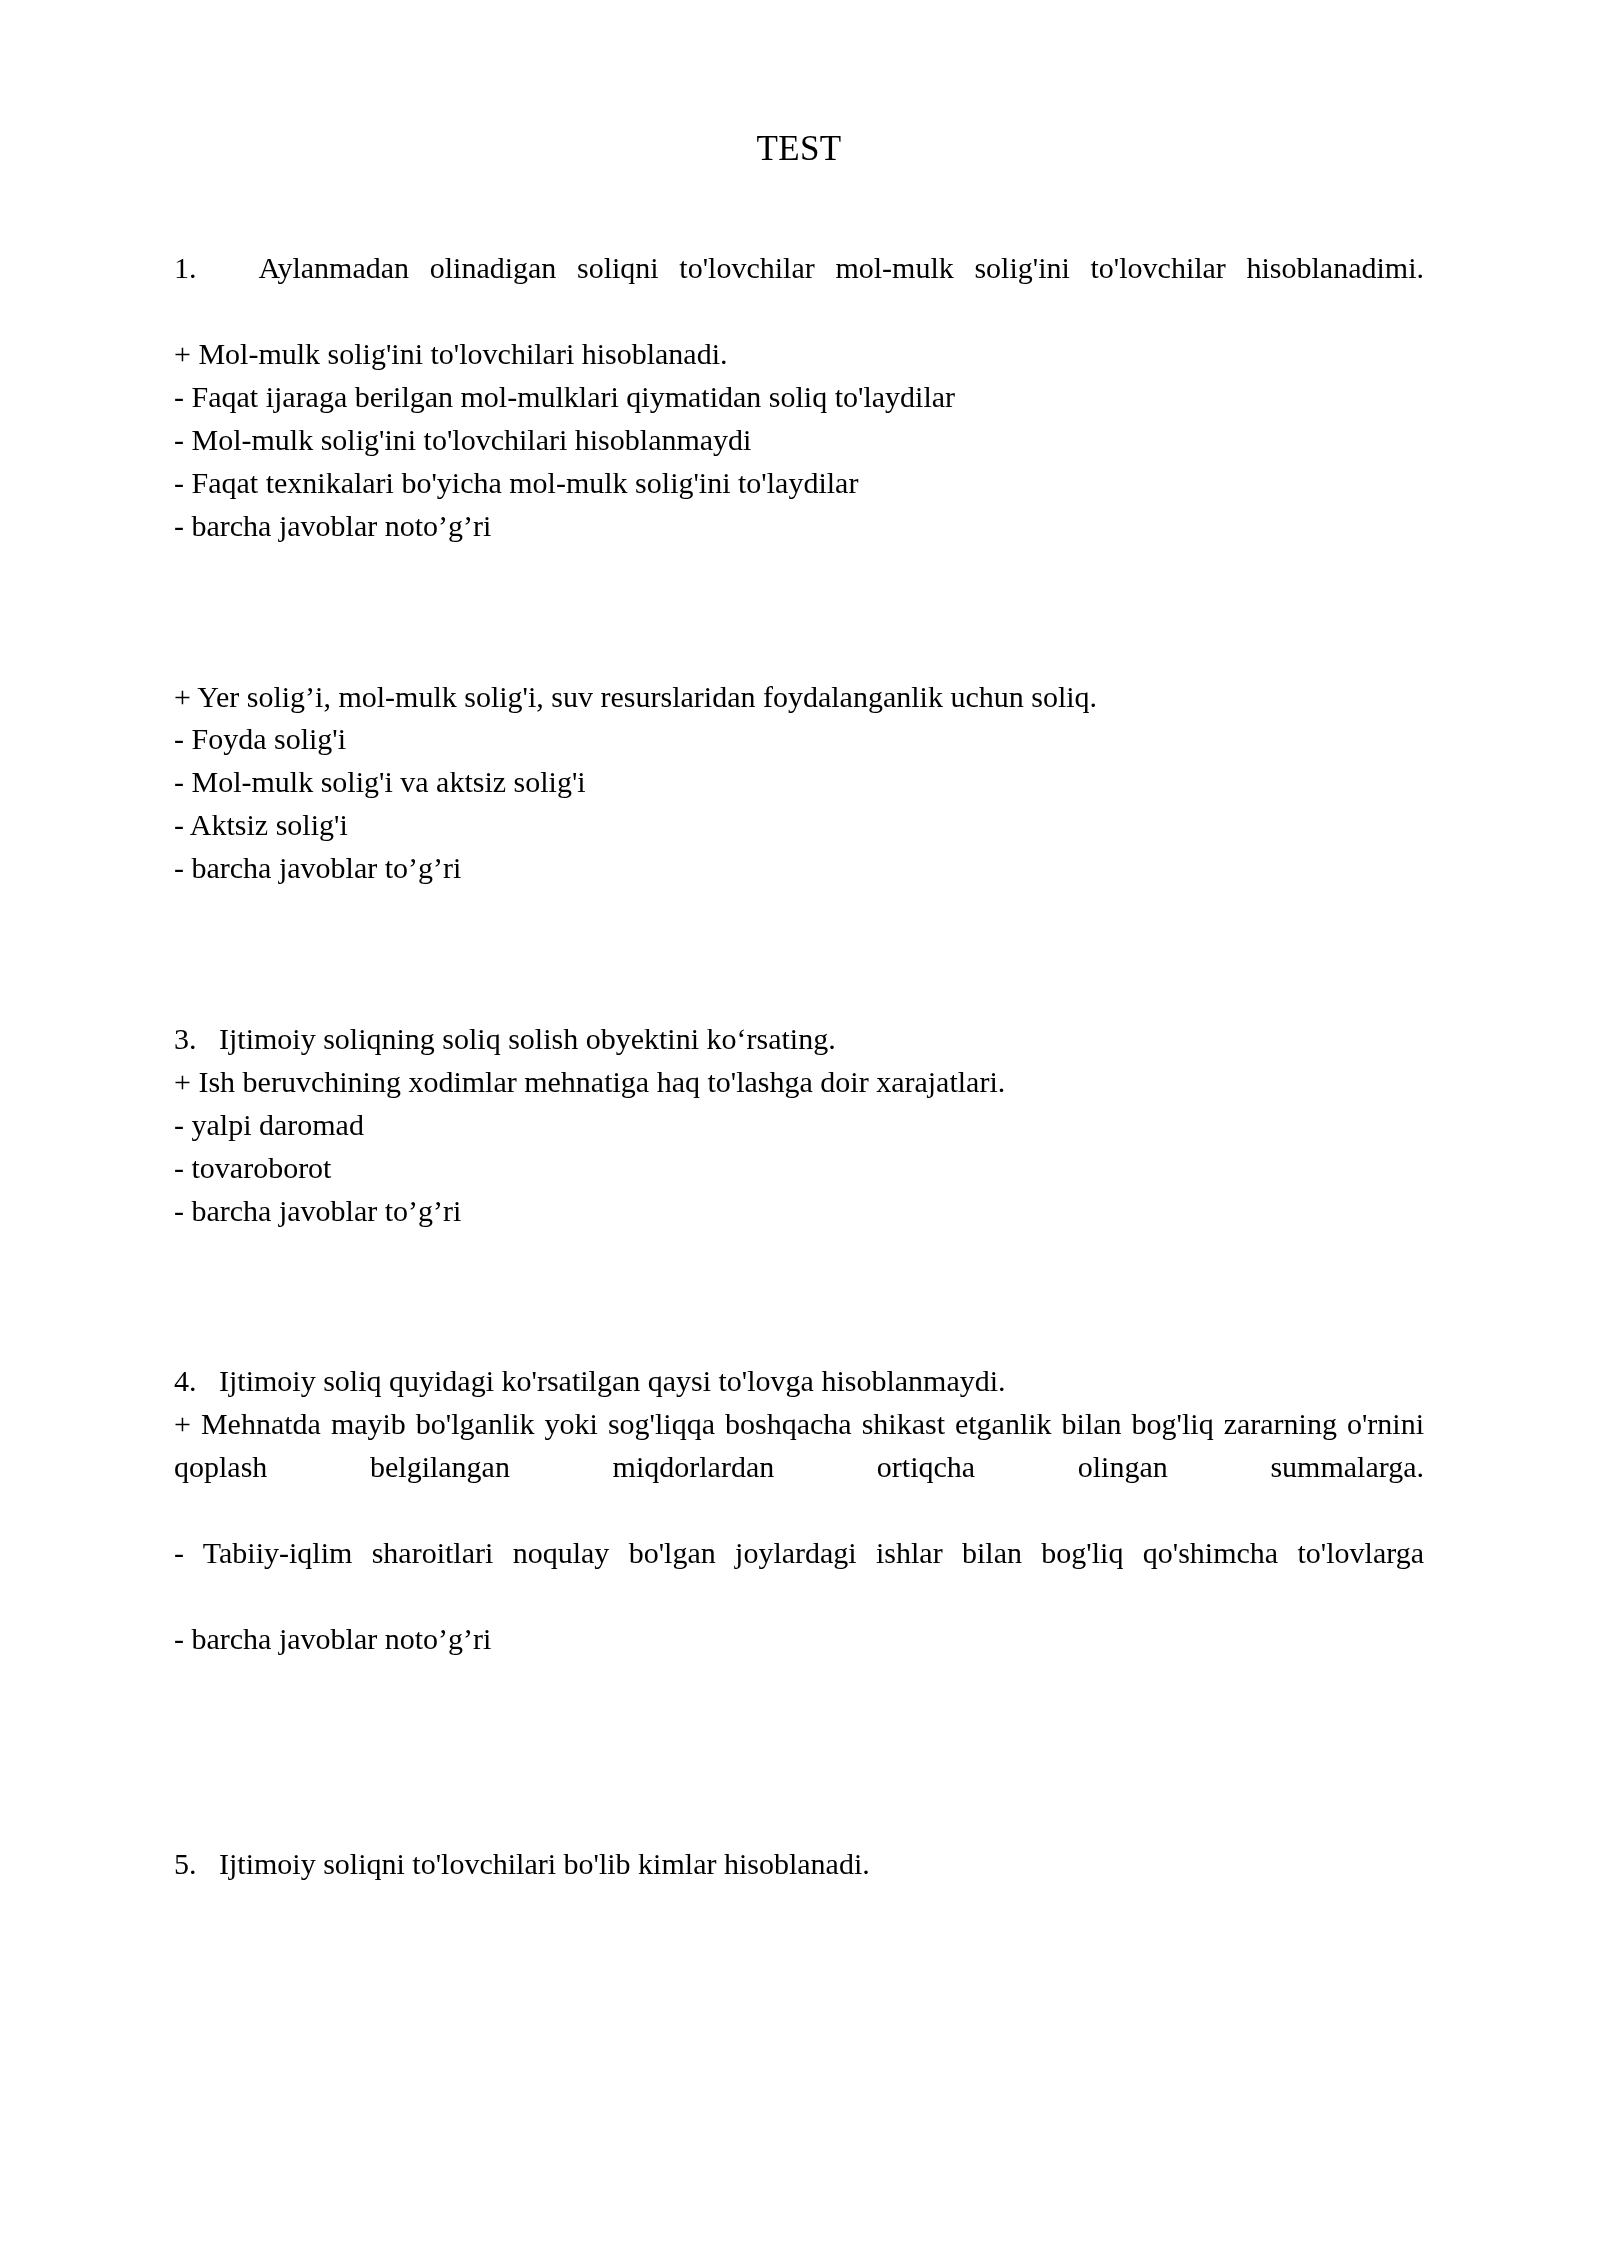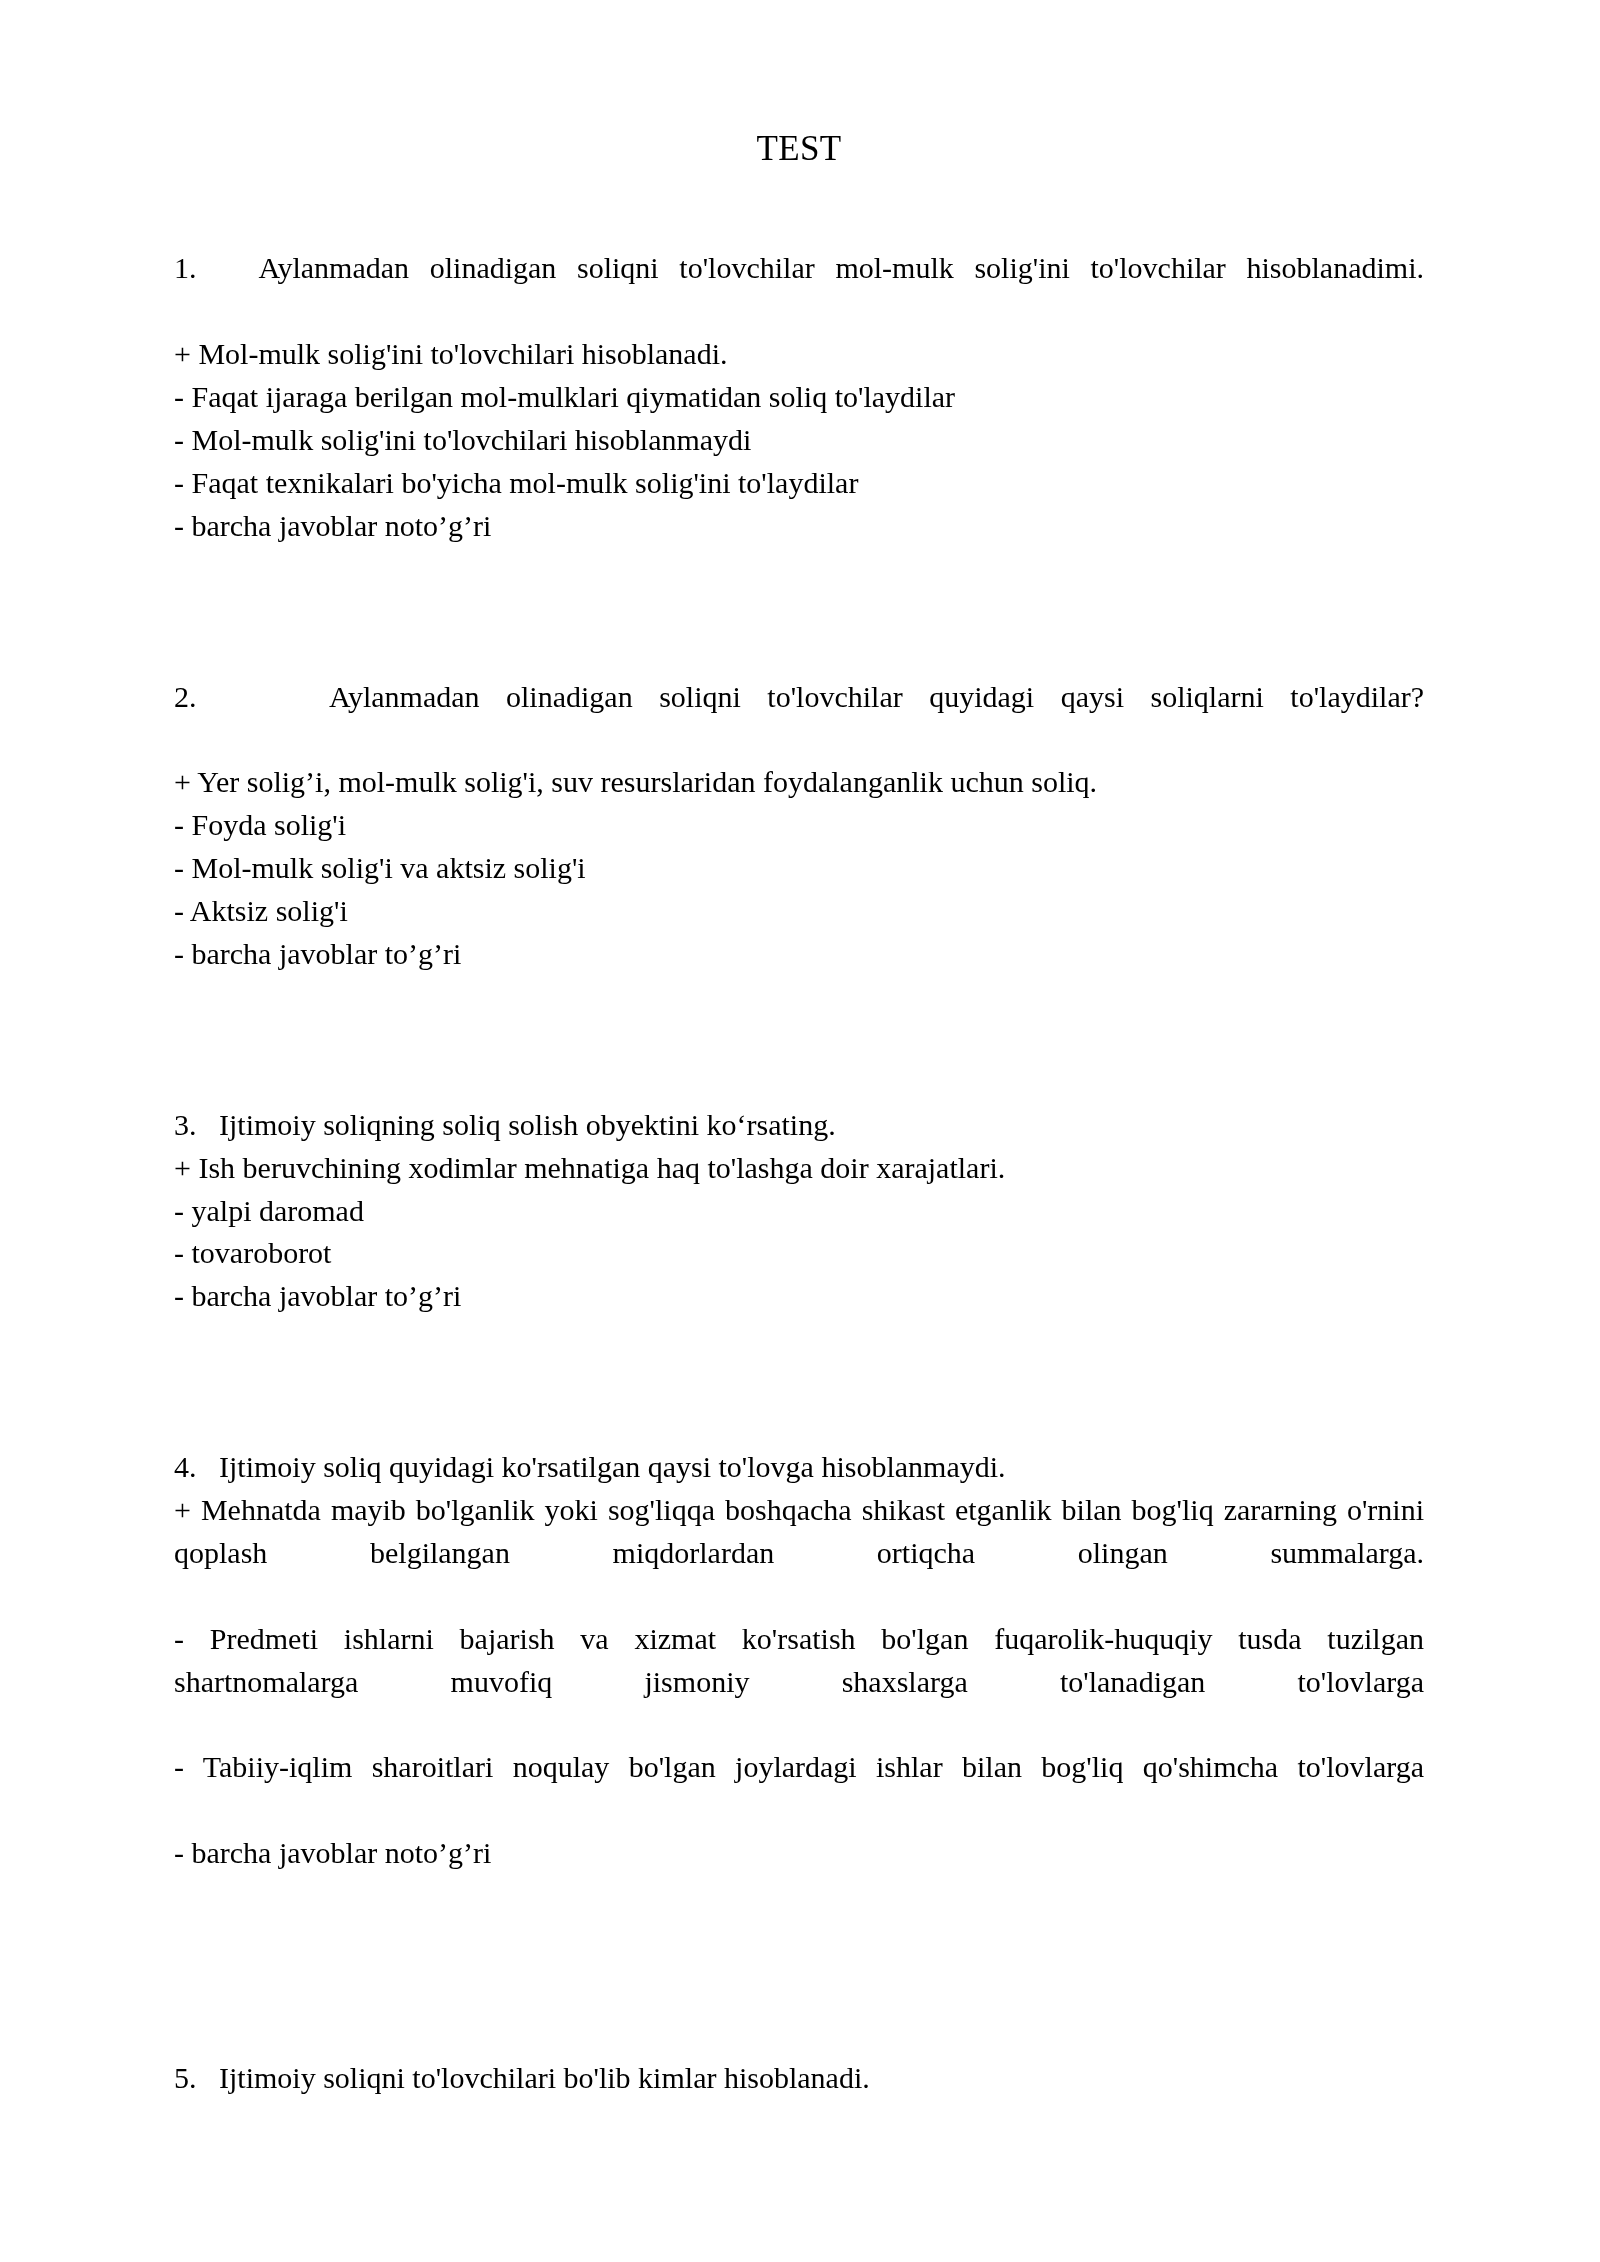--- a/index.html
+++ b/index.html
@@ -88,21 +88,20 @@
       <p class="q-line opt">+ Mol-mulk solig'ini to'lovchilari hisoblanadi.</p>
       <p class="q-line opt">- Faqat ijaraga berilgan mol-mulklari qiymatidan soliq to'laydilar</p>
       <p class="q-line opt">- Mol-mulk solig'ini to'lovchilari hisoblanmaydi</p>
       <p class="q-line opt">- Faqat texnikalari bo'yicha mol-mulk solig'ini to'laydilar</p>
       <p class="q-line opt">- barcha javoblar noto’g’ri</p>
     </div>
 
     <div class="gap-lg"></div>
 
     <div class="q-block">
-      <p class="q-line stem"><span class="num">2.</span>&nbsp;&nbsp;&nbsp;&nbsp;&nbsp;<span>Aylanmadan olinadigan soliqni to'lovchilar quyidagi qaysi soliqlarni to'laydilar?</span></p>
       <p class="q-line opt">+ Yer solig’i, mol-mulk solig'i, suv resurslaridan foydalanganlik uchun soliq.</p>
       <p class="q-line opt">- Foyda solig'i</p>
       <p class="q-line opt">- Mol-mulk solig'i va aktsiz solig'i</p>
       <p class="q-line opt">- Aktsiz solig'i</p>
       <p class="q-line opt">- barcha javoblar to’g’ri</p>
     </div>
 
     <div class="gap-lg"></div>
 
     <div class="q-block">
@@ -111,21 +110,20 @@
       <p class="q-line opt">- yalpi daromad</p>
       <p class="q-line opt">- tovaroborot</p>
       <p class="q-line opt">- barcha javoblar to’g’ri</p>
     </div>
 
     <div class="gap-lg"></div>
 
     <div class="q-block">
       <p class="q-line opt"><span class="num">4.</span>&nbsp;&nbsp;&nbsp;<span>Ijtimoiy soliq quyidagi ko'rsatilgan qaysi to'lovga hisoblanmaydi.</span></p>
       <p class="q-line opt-just">+ Mehnatda mayib bo'lganlik yoki sog'liqqa boshqacha shikast etganlik bilan bog'liq zararning o'rnini qoplash belgilangan miqdorlardan ortiqcha olingan summalarga.</p>
-      <p class="q-line opt-just">- Predmeti ishlarni bajarish va xizmat ko'rsatish bo'lgan fuqarolik-huquqiy tusda tuzilgan shartnomalarga muvofiq jismoniy shaxslarga to'lanadigan to'lovlarga</p>
       <p class="q-line opt-just">- Tabiiy-iqlim sharoitlari noqulay bo'lgan joylardagi ishlar bilan bog'liq qo'shimcha to'lovlarga</p>
       <p class="q-line opt">- barcha javoblar noto’g’ri</p>
     </div>
 
     <div class="gap-xl"></div>
 
     <div class="q-block">
       <p class="q-line opt"><span class="num">5.</span>&nbsp;&nbsp;&nbsp;<span>Ijtimoiy soliqni to'lovchilari bo'lib kimlar hisoblanadi.</span></p>
     </div>
 

